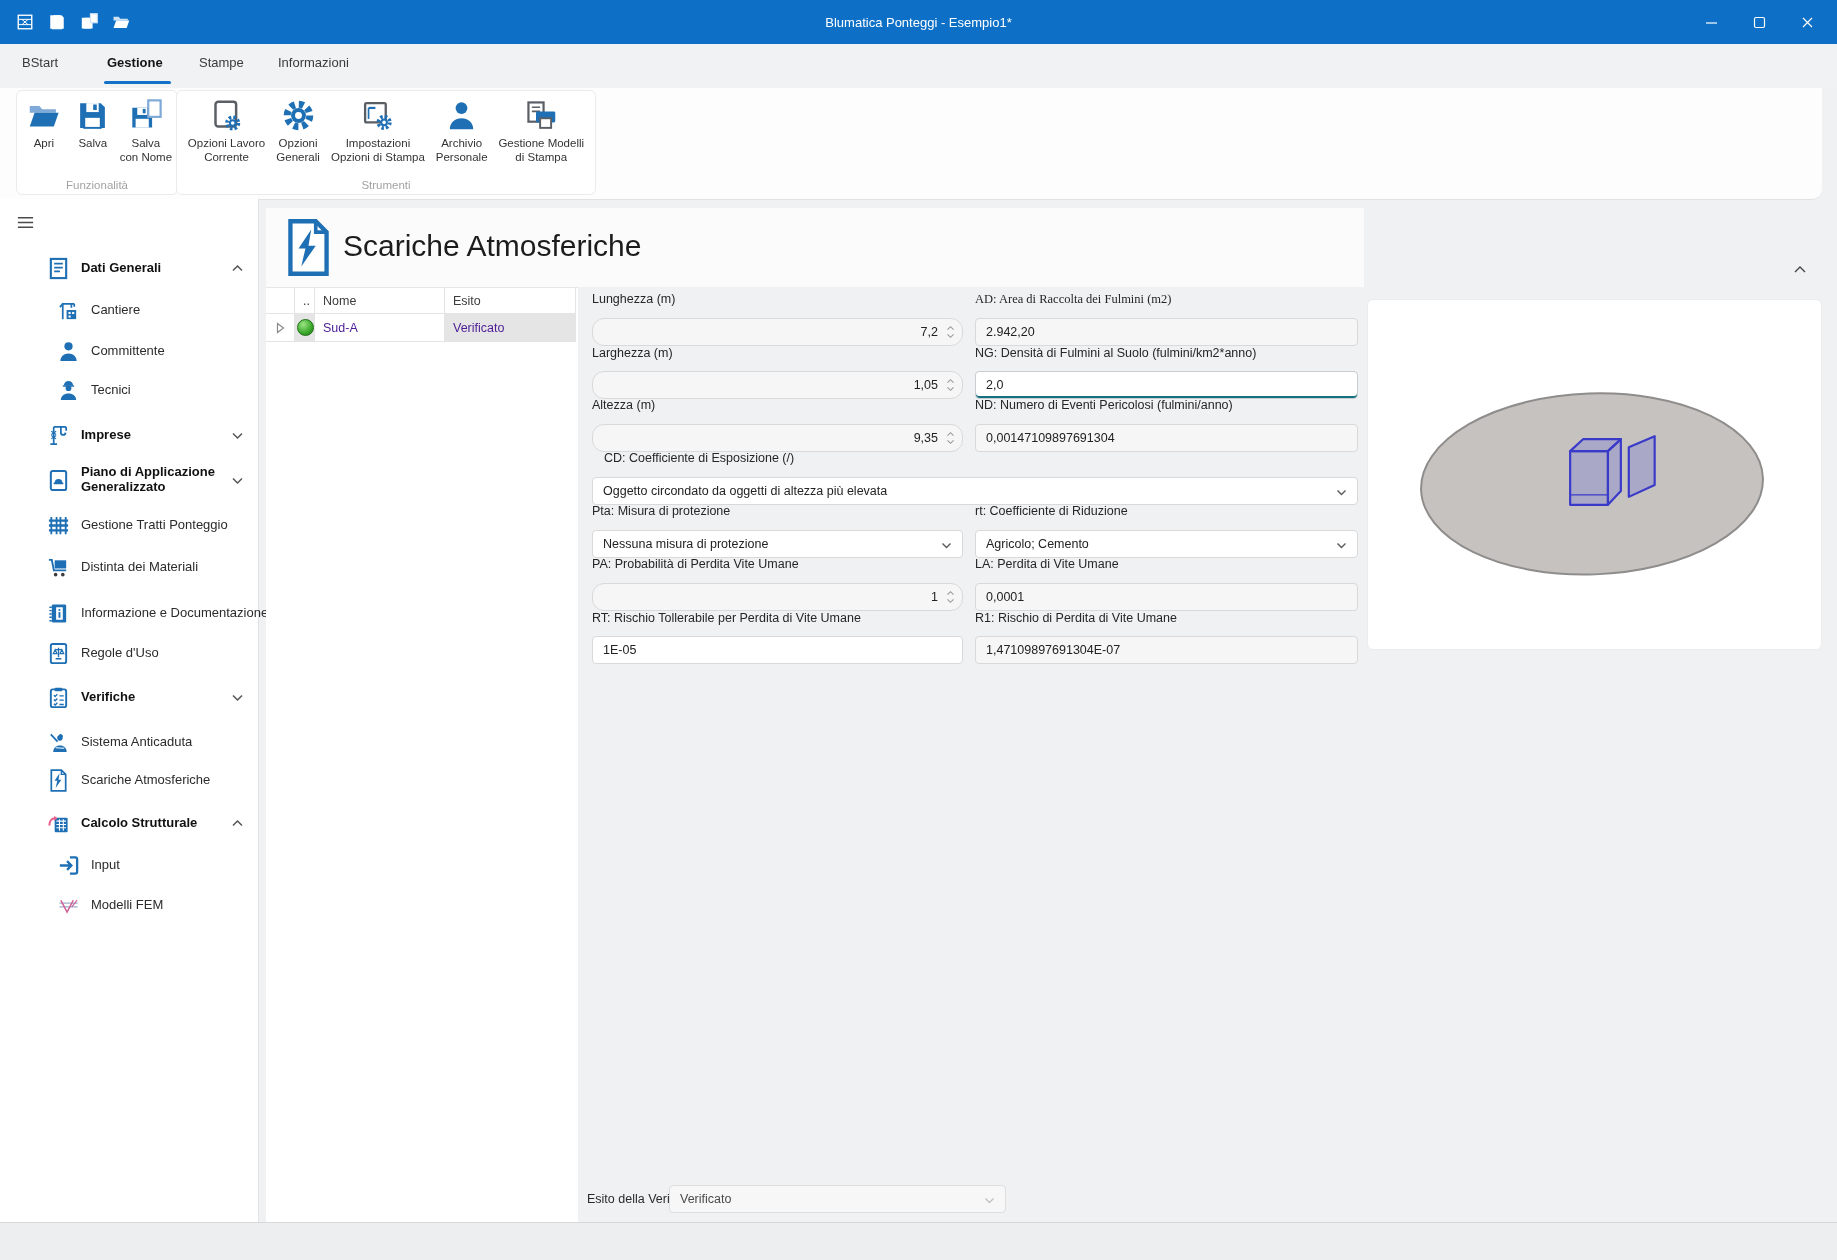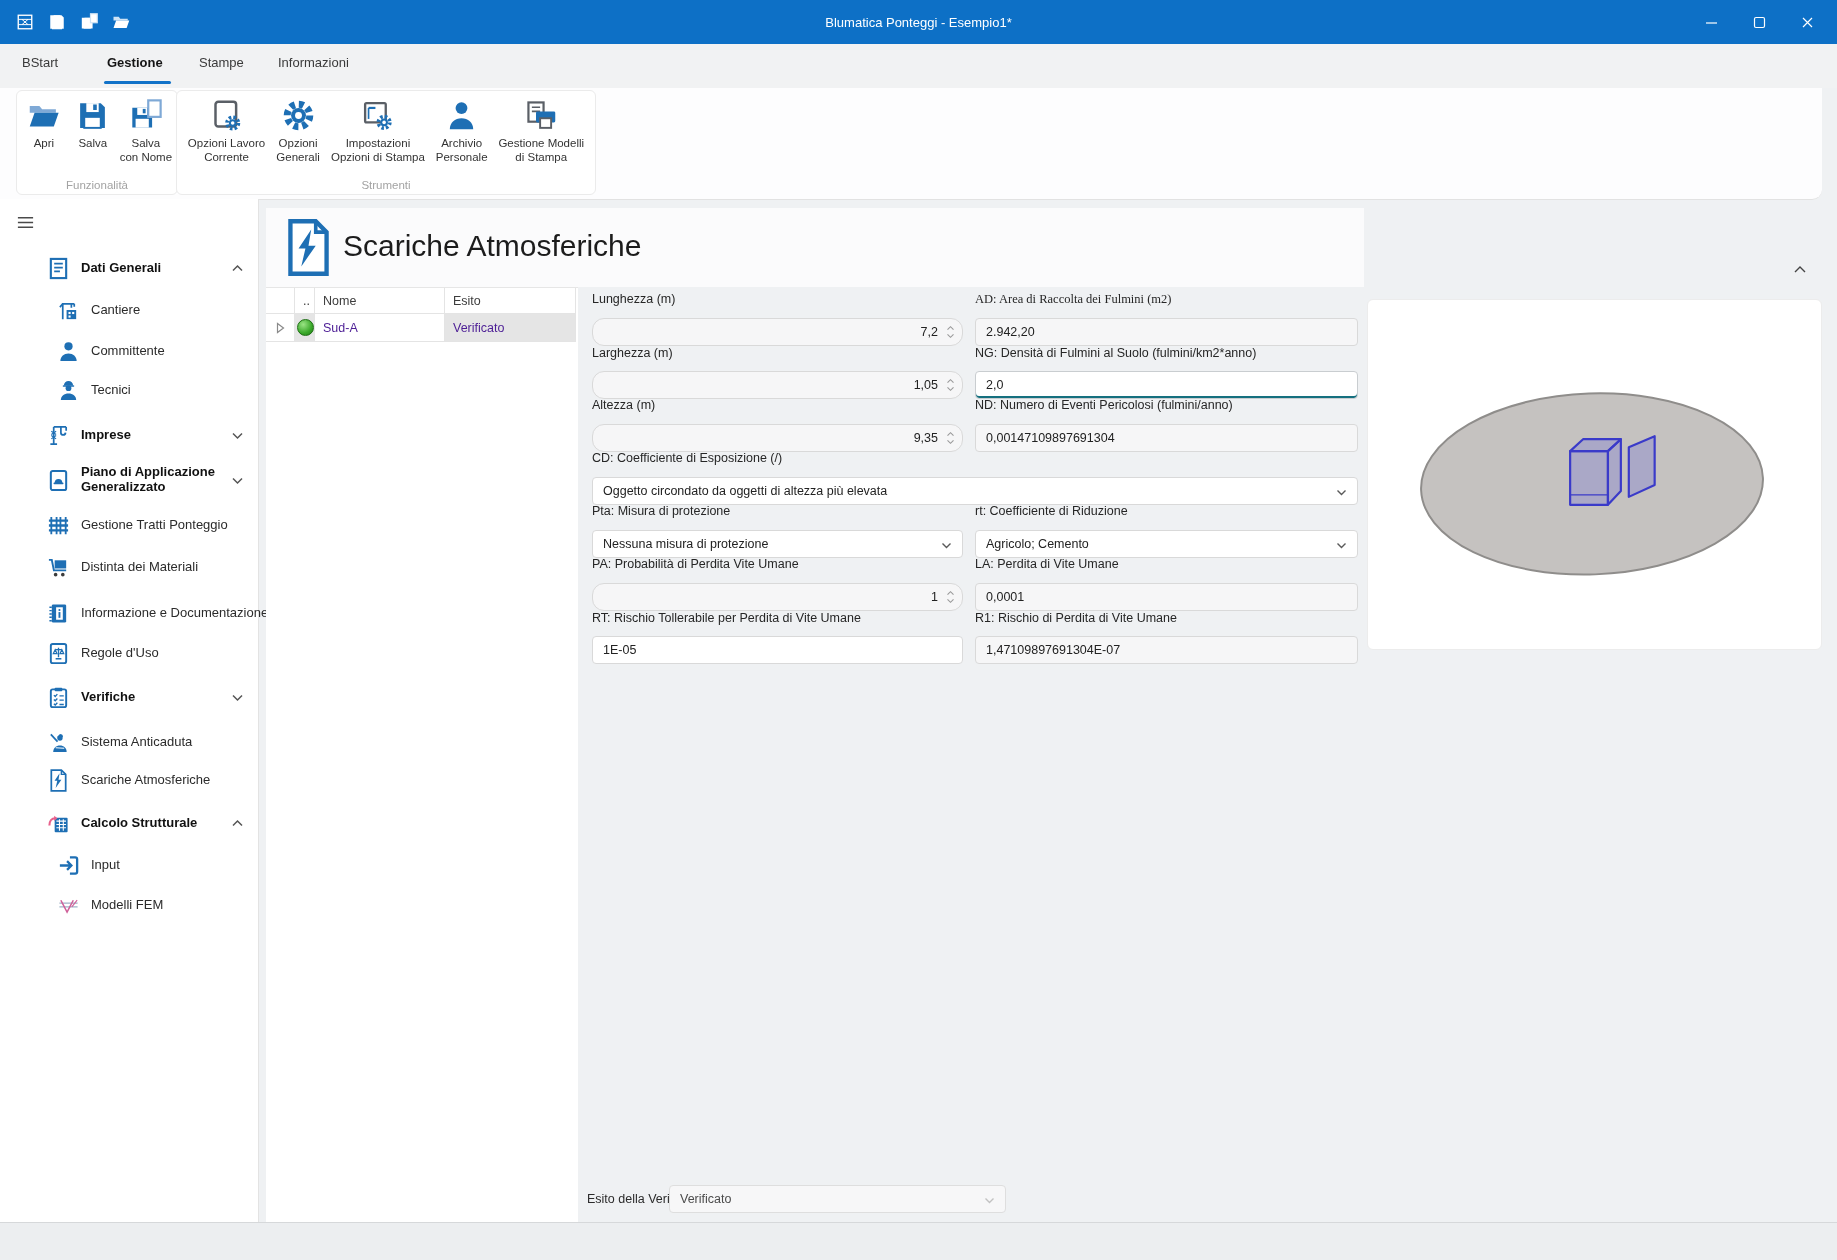--- a/index.html
+++ b/index.html
@@ -476,21 +476,21 @@
           </svg>
         <svg viewBox="0 0 10 7">
             <path d="M1.5 1.5L5 5l3.5-3.5" stroke="#9a9a9a" stroke-width="1.3" fill="none"></path>
           </svg>
       </span>
       </div>
       <div class="flabel" style="left: 383px; top: 108px;">ND: Numero di Eventi Pericolosi (fulmini/anno)</div>
       <div class="finput readonly" style="left: 383px; top: 134px; width: 383px;">
         <span>0,00147109897691304</span>
       </div>
-      <div class="flabel" style="left: 0px; top: 161px;">CD: Coefficiente di Esposizione (/)</div>
+      <div class="flabel" style="left: 12px; top: 161px;">CD: Coefficiente di Esposizione (/)</div>
       <div class="finput select" style="left: 0px; top: 187px; width: 766px;">
         <span>Oggetto circondato da oggetti di altezza più elevata</span>
       <span class="sel-chevron">
         <svg viewBox="0 0 13 13">
             <path d="M2.5 4.5l4 4 4-4" stroke="#5a5a5a" stroke-width="1.4" fill="none"></path>
           </svg>
       </span>
       </div>
       <div class="flabel" style="left: 0px; top: 214px;">Pta: Misura di protezione</div>
       <div class="finput select" style="left: 0px; top: 240px; width: 371px;">

